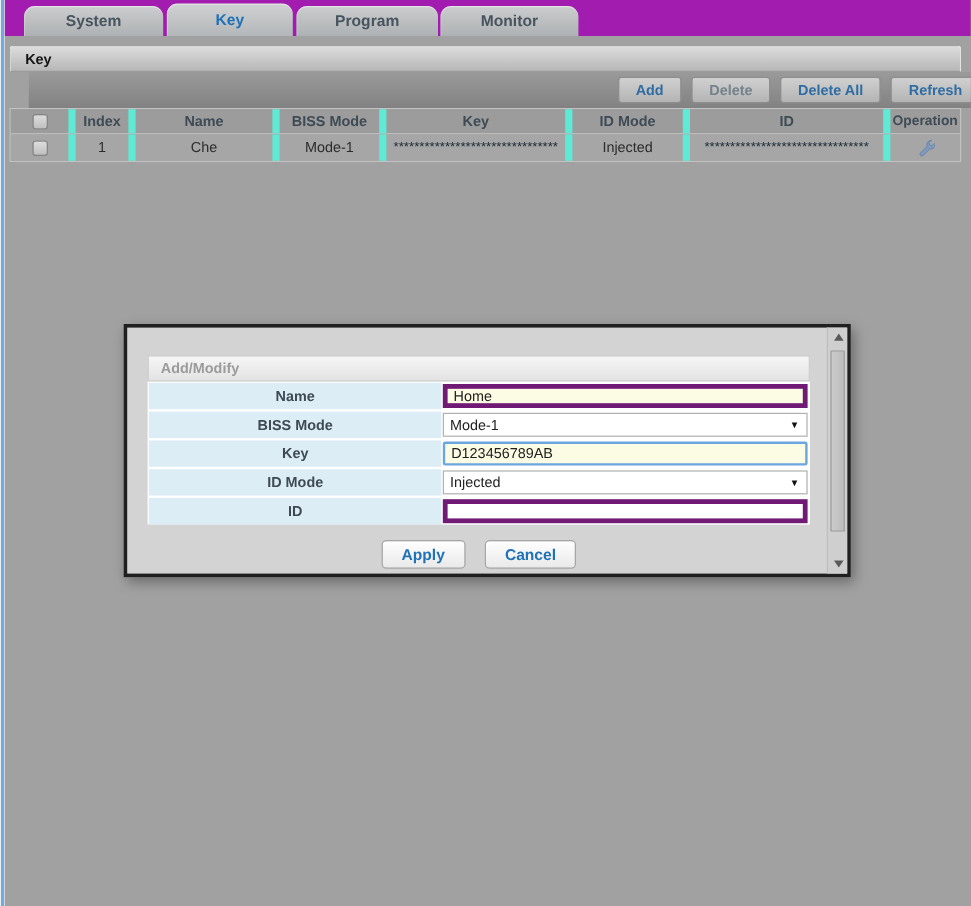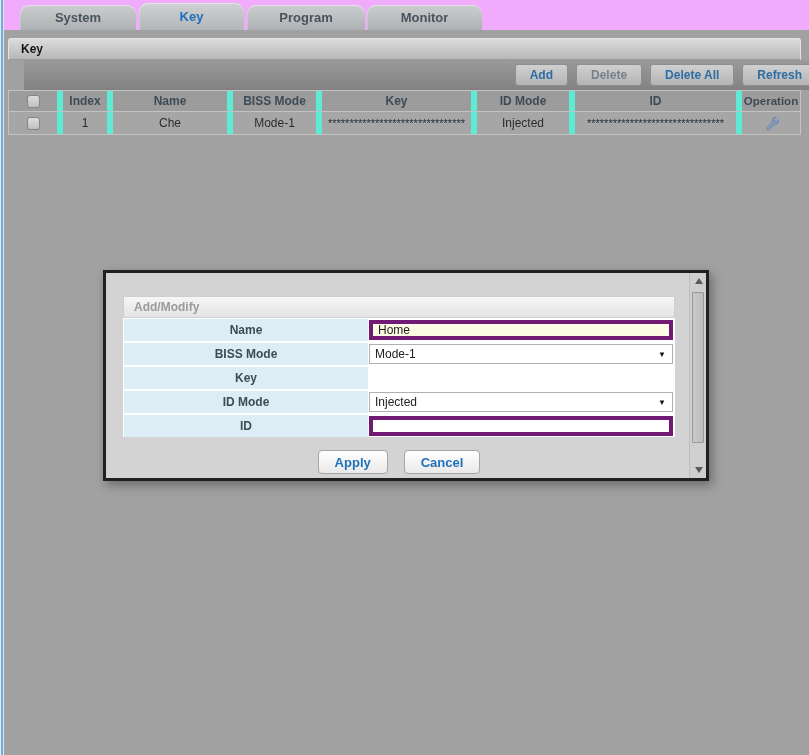--- a/index.html
+++ b/index.html
@@ -8,21 +8,21 @@
     position: relative;
     background:#a1a1a1;
     font-family:"Liberation Sans", sans-serif;
     overflow:hidden;
   }
   .left-strip {
     position:absolute; left:0; top:0; width:4px; height:755px; z-index:60;
     background:linear-gradient(to right,#e8eef4 0px,#e8eef4 1px,#74a9d8 1px,#74a9d8 3px,#dbe6f0 3px,#dbe6f0 4px);
   }
   
-  .tabbar { position:absolute; left:0; top:0; width:809px; height:30px; background:#f0abfc; }
+  .tabbar { position:absolute; left:0; top:0; width:809px; height:30px; background:#a21caf; }
   .tab {
     position:absolute; top:5px; height:25px;
     border-radius:9px 9px 0 0;
     background:linear-gradient(#cbcdce,#aeb1b3);
     box-shadow: inset 0 1px 0 rgba(255,255,255,.45), inset 1px 0 0 rgba(255,255,255,.2);
     color:#47545e; font-weight:bold; font-size:13px;
     display:flex; align-items:center; justify-content:center;
     cursor:pointer;
   }
   .tab.active { top:3px; height:27px; background:linear-gradient(#cfd1d2,#b4b7b9); color:#1e70b8; }
@@ -209,20 +209,23 @@
         <div class="dlbl">BISS Mode</div>
         <div class="dfld">
           <div class="selectbox">
             <span>Mode-1</span>
             <span class="caret">▼</span>
           </div>
         </div>
       </div>
       <div class="drow">
         <div class="dlbl">Key</div>
+        <div class="dfld">
+          <input class="txt yellow focused" type="text" value="D123456789AB" style="">
+        </div>
       </div>
       <div class="drow">
         <div class="dlbl">ID Mode</div>
         <div class="dfld">
           <div class="selectbox">
             <span>Injected</span>
             <span class="caret">▼</span>
           </div>
         </div>
       </div>

